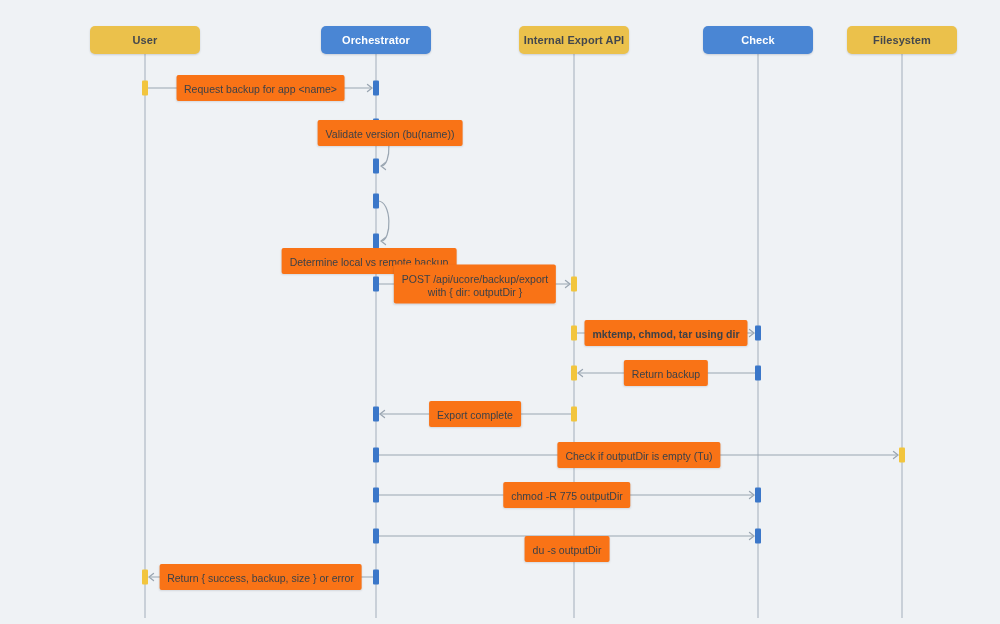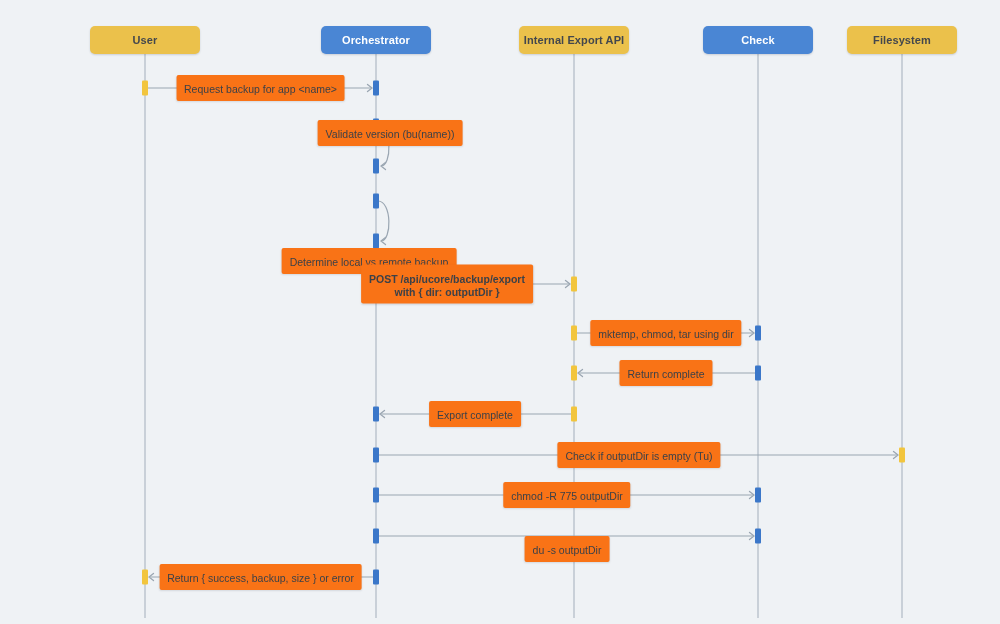--- a/index.html
+++ b/index.html
@@ -185,22 +185,22 @@
         <span>Check</span>
       </div>
       <div class="participant-box actor" style="left: 847px; top: 26px; width: 110px;">
         <span>Filesystem</span>
       </div>
     </div>
   <div id="labels-layer">
       <div class="msg-label" style="left: 260.5px; top: 88px;"><span>Request backup for app &lt;name&gt;</span></div>
       <div class="msg-label" style="left: 390px; top: 133px;"><span>Validate version (bu(name))</span></div>
       <div class="msg-label" style="left: 369px; top: 221px; margin-top: 40px;"><span>Determine local vs remote backup</span></div>
-      <div class="msg-label two-line" style="left: 447px; top: 284px; font-weight: bold;"><span>POST /api/ucore/backup/export</span><span class="line2">with { dir: outputDir }</span></div>
-      <div class="msg-label" style="left: 666px; top: 333px;"><span>mktemp, chmod, tar using dir</span></div>
-      <div class="msg-label" style="left: 666px; top: 373px;"><span>Return complete</span></div>
+      <div class="msg-label two-line" style="left: 475px; top: 284px;"><span>POST /api/ucore/backup/export</span><span class="line2">with { dir: outputDir }</span></div>
+      <div class="msg-label" style="left: 666px; top: 333px; font-weight: bold;"><span>mktemp, chmod, tar using dir</span></div>
+      <div class="msg-label" style="left: 666px; top: 373px;"><span>Return backup</span></div>
       <div class="msg-label" style="left: 475px; top: 414px;"><span>Export complete</span></div>
       <div class="msg-label" style="left: 639px; top: 455px;"><span>Check if outputDir is empty (Tu)</span></div>
       <div class="msg-label" style="left: 567px; top: 495px;"><span>chmod -R 775 outputDir</span></div>
       <div class="msg-label" style="left: 567px; top: 549px;"><span>du -s outputDir</span></div>
       <div class="msg-label" style="left: 260.5px; top: 577px;"><span>Return { success, backup, size } or error</span></div>
     </div>
 </div>
 
 </body></html>

